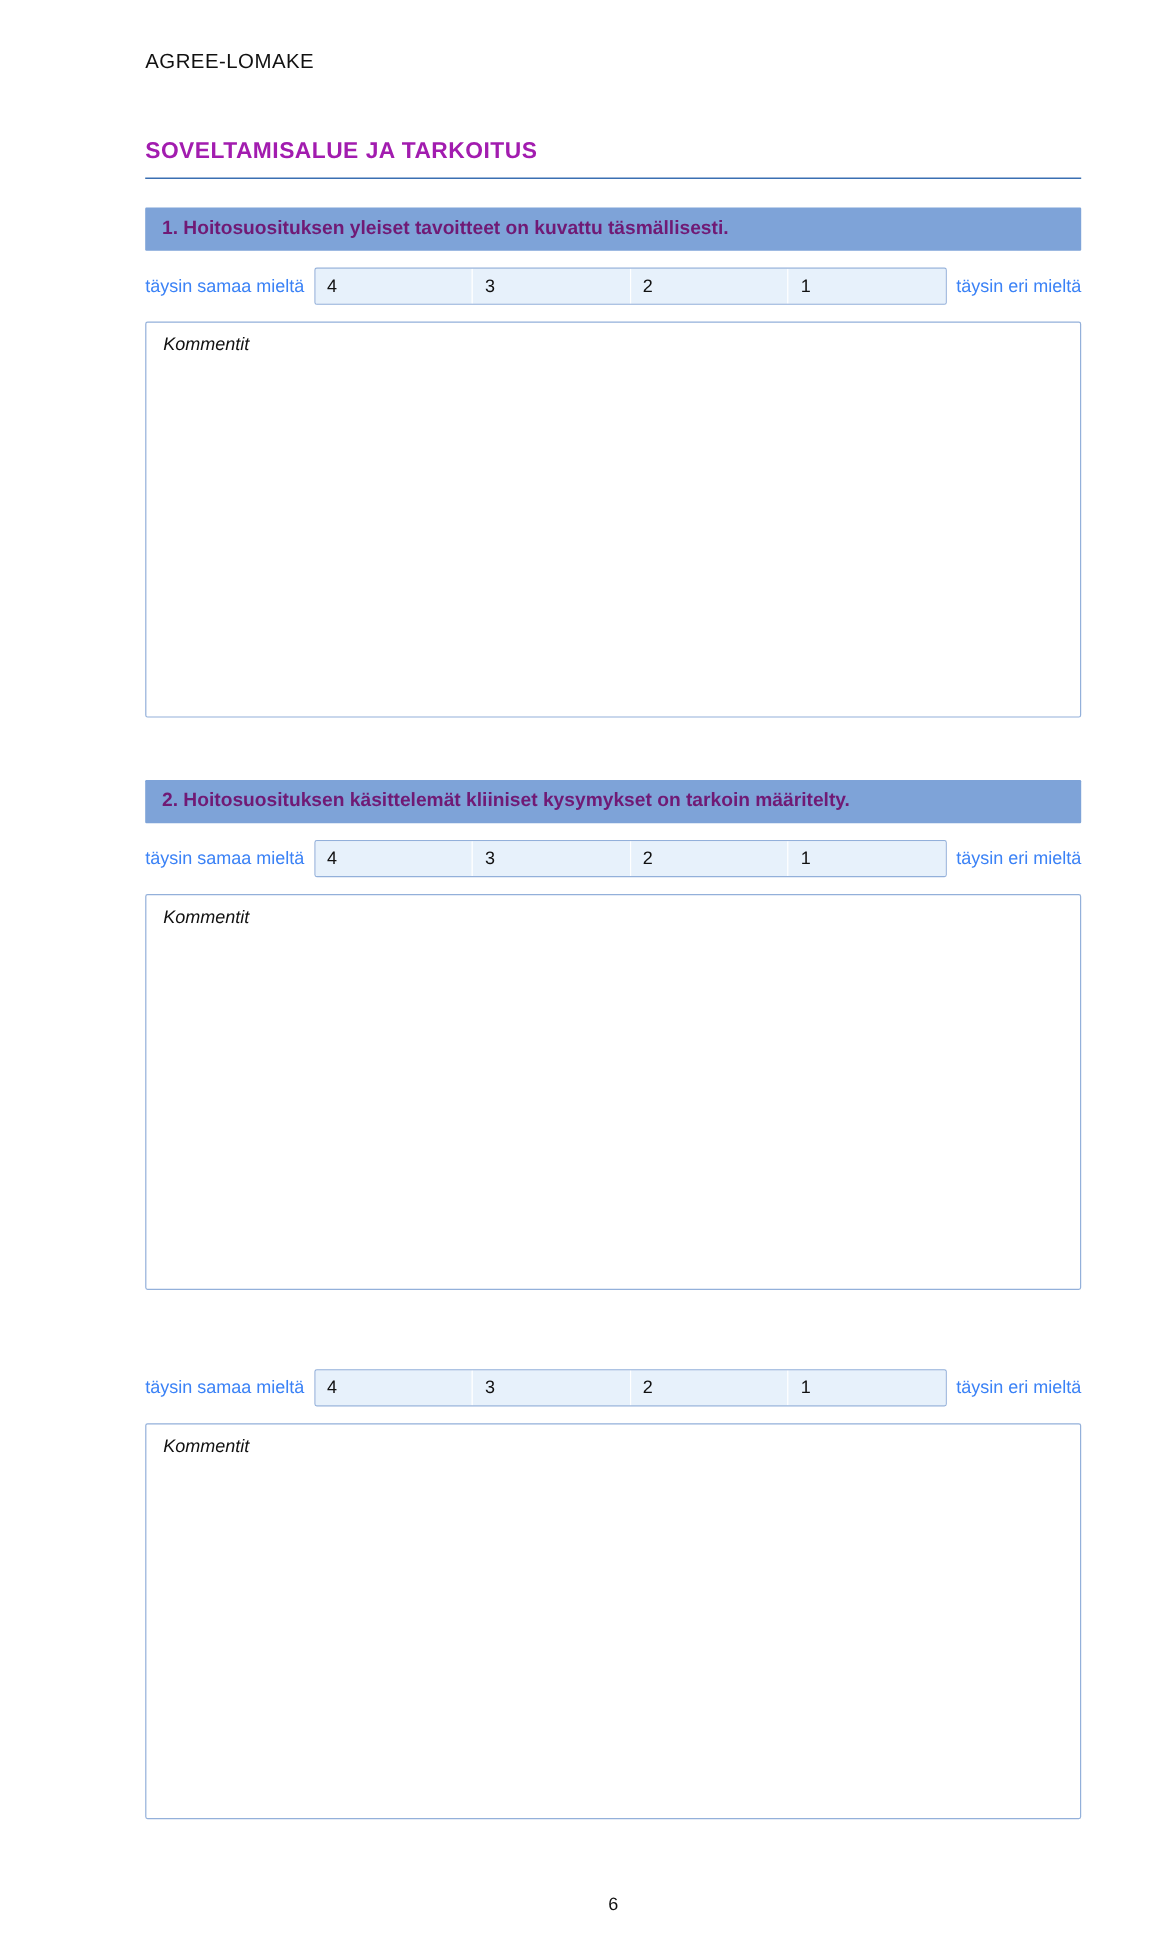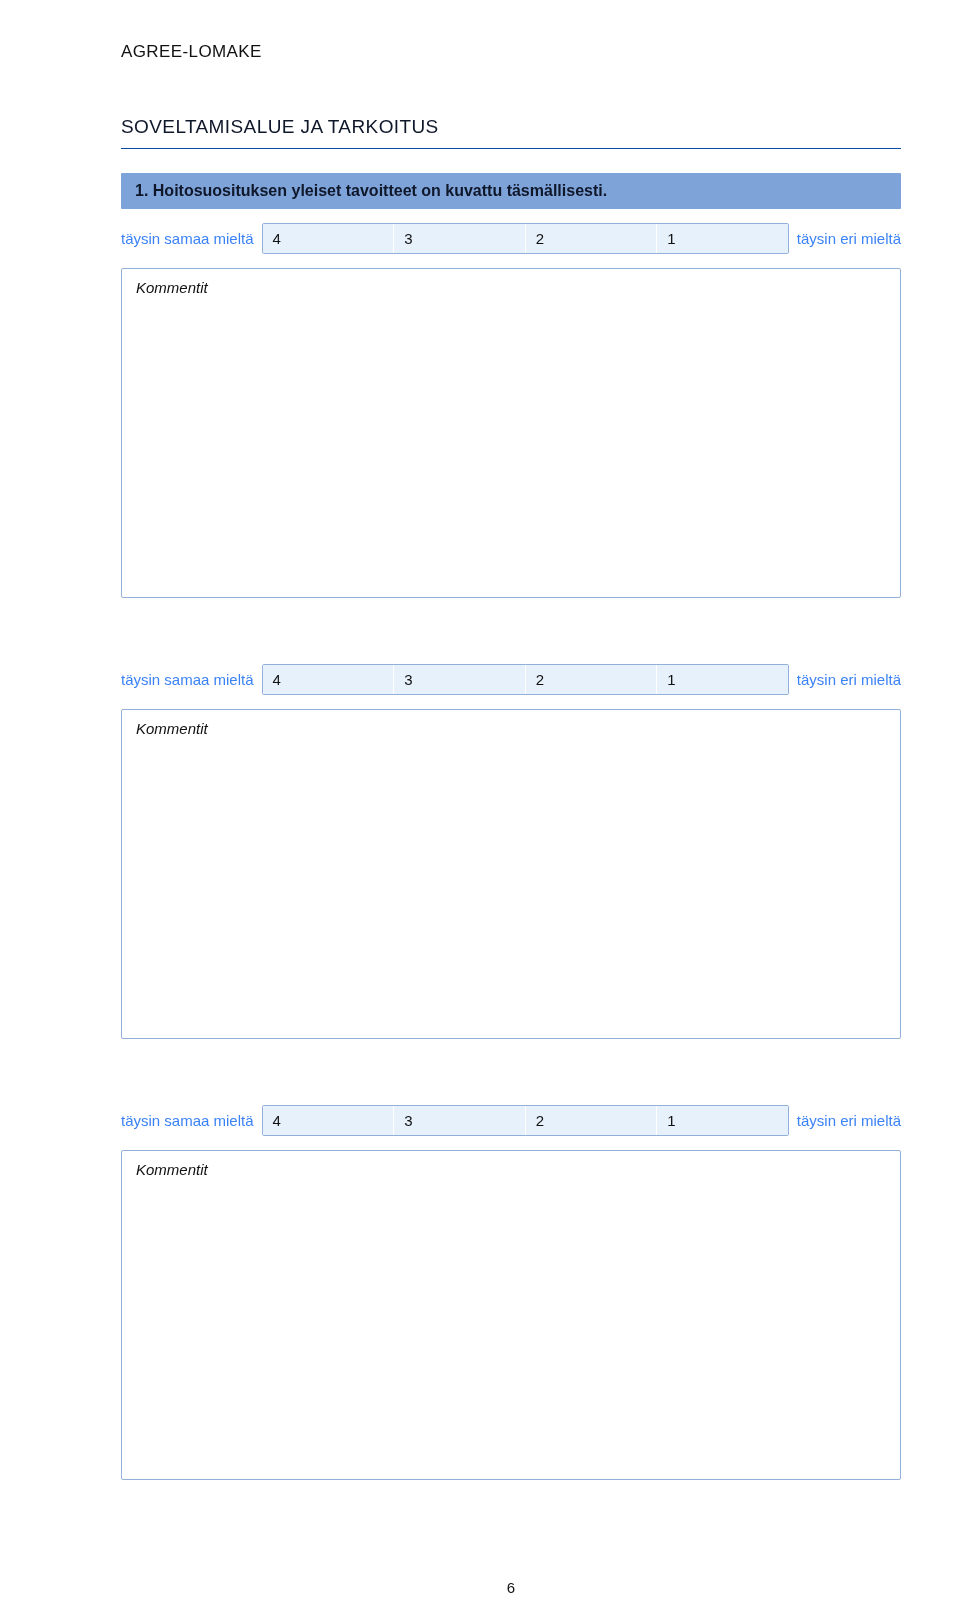--- a/index.html
+++ b/index.html
@@ -22,34 +22,34 @@
   }
   .header-label {
     font-size: 17px;
     font-weight: 400;
     letter-spacing: 0.4px;
     color: #111;
     margin-bottom: 54px;
   }
   .section-title {
     font-size: 19px;
-    font-weight: 400;
+    font-weight: 700;
     letter-spacing: 0.4px;
-    color: #0f172a;
+    color: #a21caf;
     margin-bottom: 22px;
   }
   .section-underline {
     border: none;
     border-top: 1px solid #0a4da0;
     margin-top: -12px;
     margin-bottom: 24px;
   }
   .question-bar {
     background: #7ea3d8;
-    color: #0f172a;
+    color: #701a75;
     font-size: 16px;
     font-weight: 700;
     padding: 9px 14px;
     border-radius: 1px;
   }
   .rating-row {
     display: flex;
     align-items: stretch;
     margin-top: 14px;
     gap: 0;
@@ -140,20 +140,24 @@
       <div class="rating-cell">1</div>
     </div>
     <div class="rating-label-right">täysin eri mieltä</div>
   </div>
   <div class="comment-box">
     <div class="comment-title">Kommentit</div>
   </div>
 
   <div class="block-gap"></div>
 
+  <div class="question-bar">
+    <span>2.</span>
+    <span>Hoitosuosituksen käsittelemät kliiniset kysymykset on tarkoin määritelty.</span>
+  </div>
   <div class="rating-row">
     <div class="rating-label-left">täysin samaa mieltä</div>
     <div class="rating-cells">
       <div class="rating-cell">4</div>
       <div class="rating-cell">3</div>
       <div class="rating-cell">2</div>
       <div class="rating-cell">1</div>
     </div>
     <div class="rating-label-right">täysin eri mieltä</div>
   </div>

